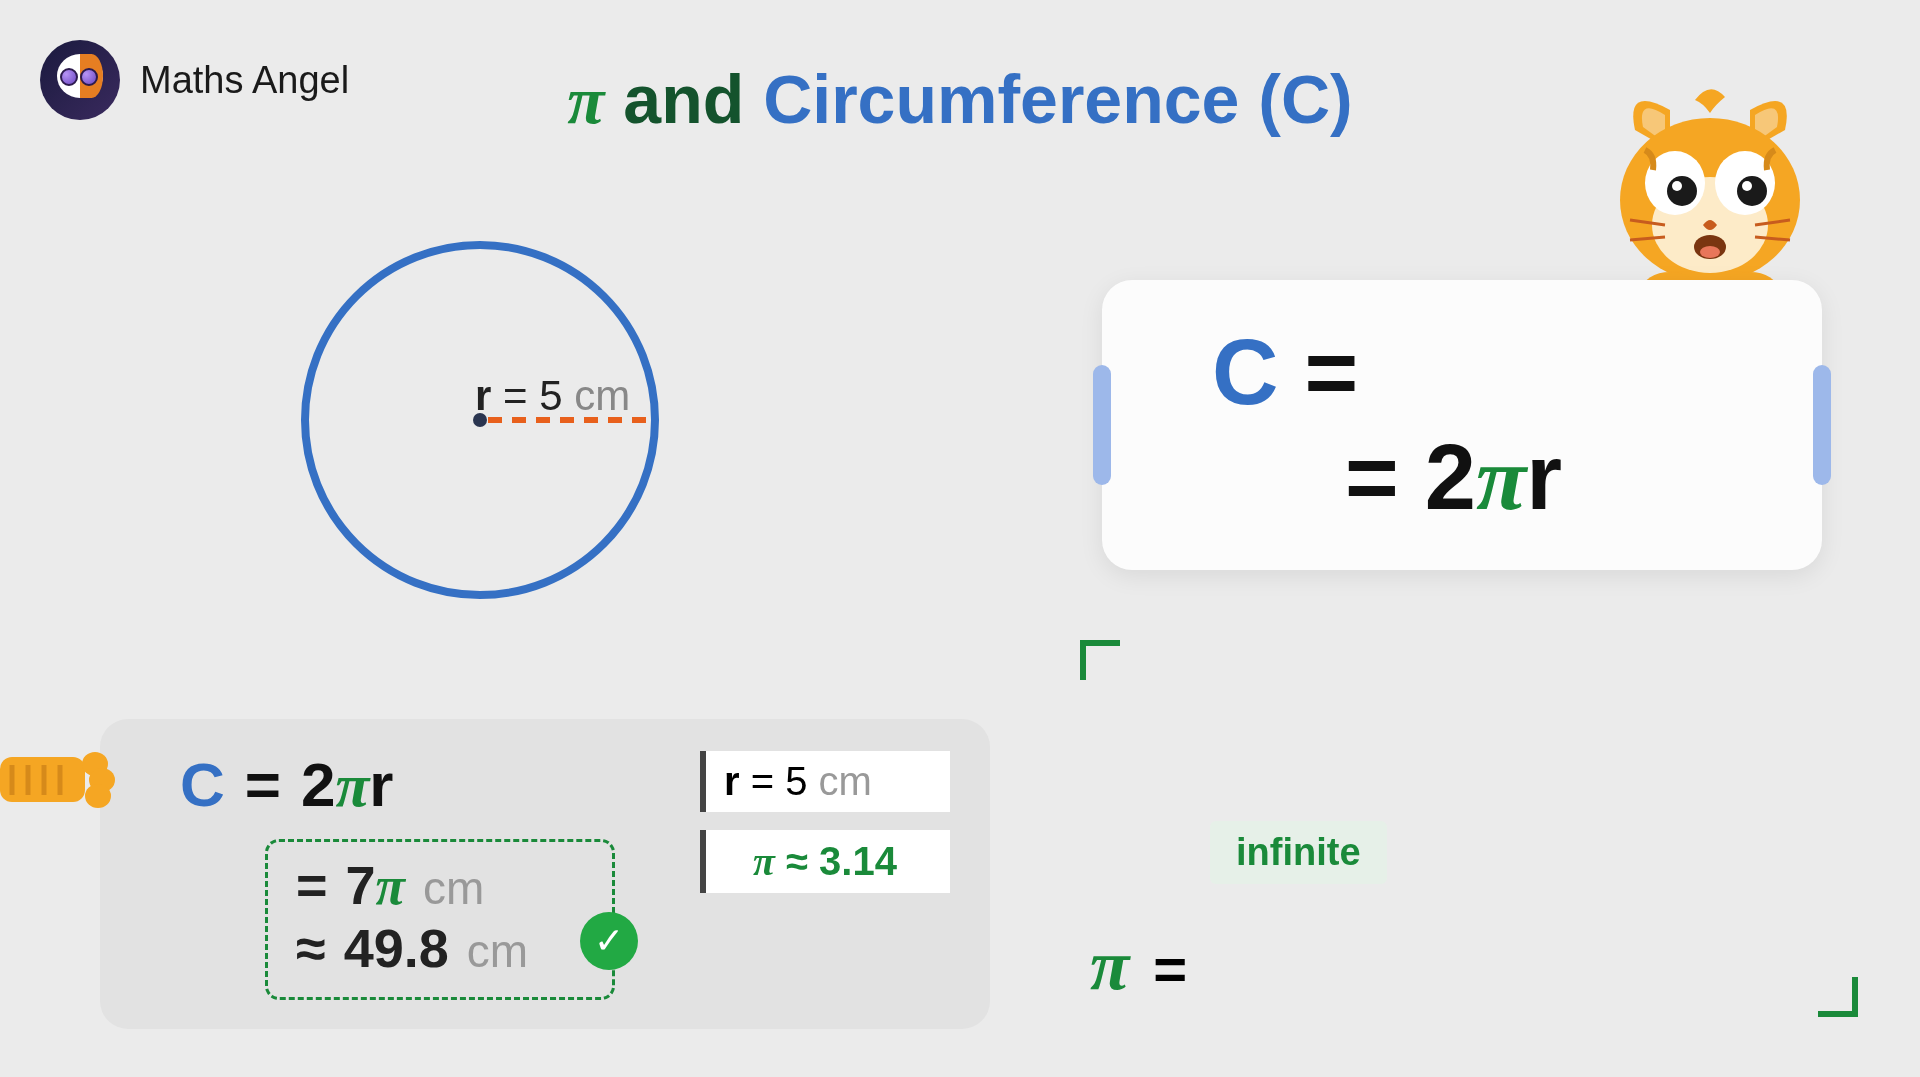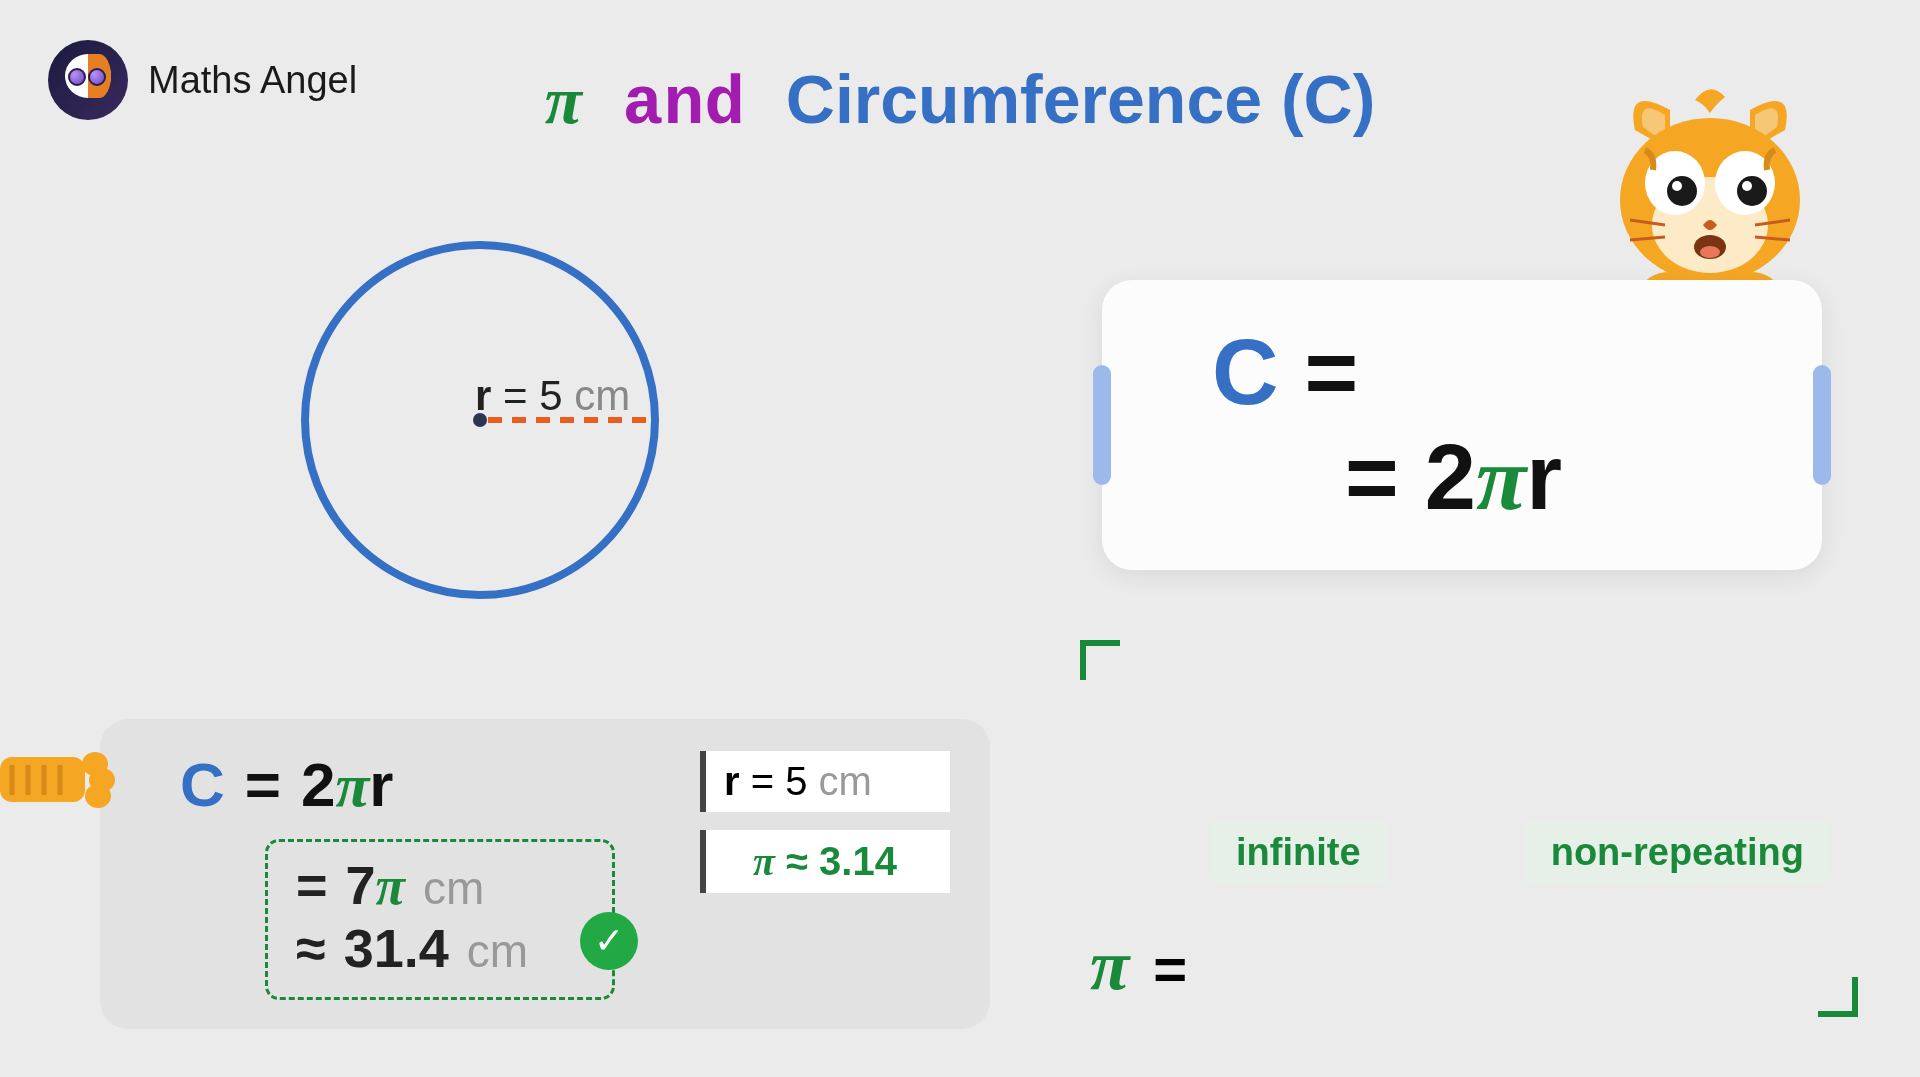--- a/index.html
+++ b/index.html
@@ -7,21 +7,21 @@
       width: 1920px;
       height: 1077px;
       background: #ebebeb;
       font-family: -apple-system, BlinkMacSystemFont, "Segoe UI", Arial, sans-serif;
       position: relative;
       overflow: hidden;
     }
     .logo-area {
       position: absolute;
       top: 40px;
-      left: 48px;
+      left: 40px;
       display: flex;
       align-items: center;
       gap: 20px;
     }
     .logo-circle {
       width: 80px;
       height: 80px;
       border-radius: 50%;
       background: linear-gradient(135deg, #1a1a3e 0%, #3a2a5e 100%);
       display: flex;
@@ -63,21 +63,21 @@
     .title {
       position: absolute;
       top: 60px;
       left: 50%;
       transform: translateX(-50%);
       font-size: 68px;
       font-weight: 800;
       white-space: nowrap;
     }
     .title-pi { color: #1a8a3a; font-style: italic; font-family: Georgia, serif; }
-    .title-and { color: #a21caf; font-family: Liberation Mono, monospace; }
+    .title-and { color: #14532d; }
     .title-circ { color: #3570c4; }
     .circle-diagram {
       position: absolute;
       top: 220px;
       left: 280px;
       width: 400px;
       height: 400px;
     }
     .circle-svg { width: 100%; height: 100%; }
     .radius-label {
@@ -333,21 +333,21 @@
     <span><span class="f-var">2</span><span class="f-pi">π</span><span class="f-var">r</span></span>
   </div>
   <div class="calc-results">
     <div class="calc-row">
       <span>=</span>
       <span><span>7</span><span class="f-pi" style="color:#1a8a3a">π</span></span>
       <span class="unit">cm</span>
     </div>
     <div class="calc-row">
       <span>≈</span>
-      <span>31.4</span>
+      <span>49.8</span>
       <span class="unit">cm</span>
     </div>
     <div class="check-badge">
       <span>✓</span>
     </div>
   </div>
   <div class="ref-box">
     <div class="ref-item">
       <span>r</span>
       <span style="font-weight:400">= 5</span><span class="unit"> cm</span>
@@ -369,19 +369,18 @@
     <line x1="44" y1="18" x2="44" y2="48" stroke="#d68a1a" stroke-width="5"></line>
     <line x1="60" y1="18" x2="60" y2="48" stroke="#d68a1a" stroke-width="5"></line>
   </svg>
 </div>
 
 <div class="corner-tl"></div>
 <div class="corner-br"></div>
 <div class="pi-section">
   <div class="pi-tags">
     <div class="pi-tag">infinite</div>
-    <div class="pi-tag">non-repeating</div>
   </div>
   <div class="pi-value">
     <span class="f-pi" style="font-size:72px;color:#1a8a3a">π</span>
     <span>=</span>
   </div>
 </div>
 
 </body></html>

